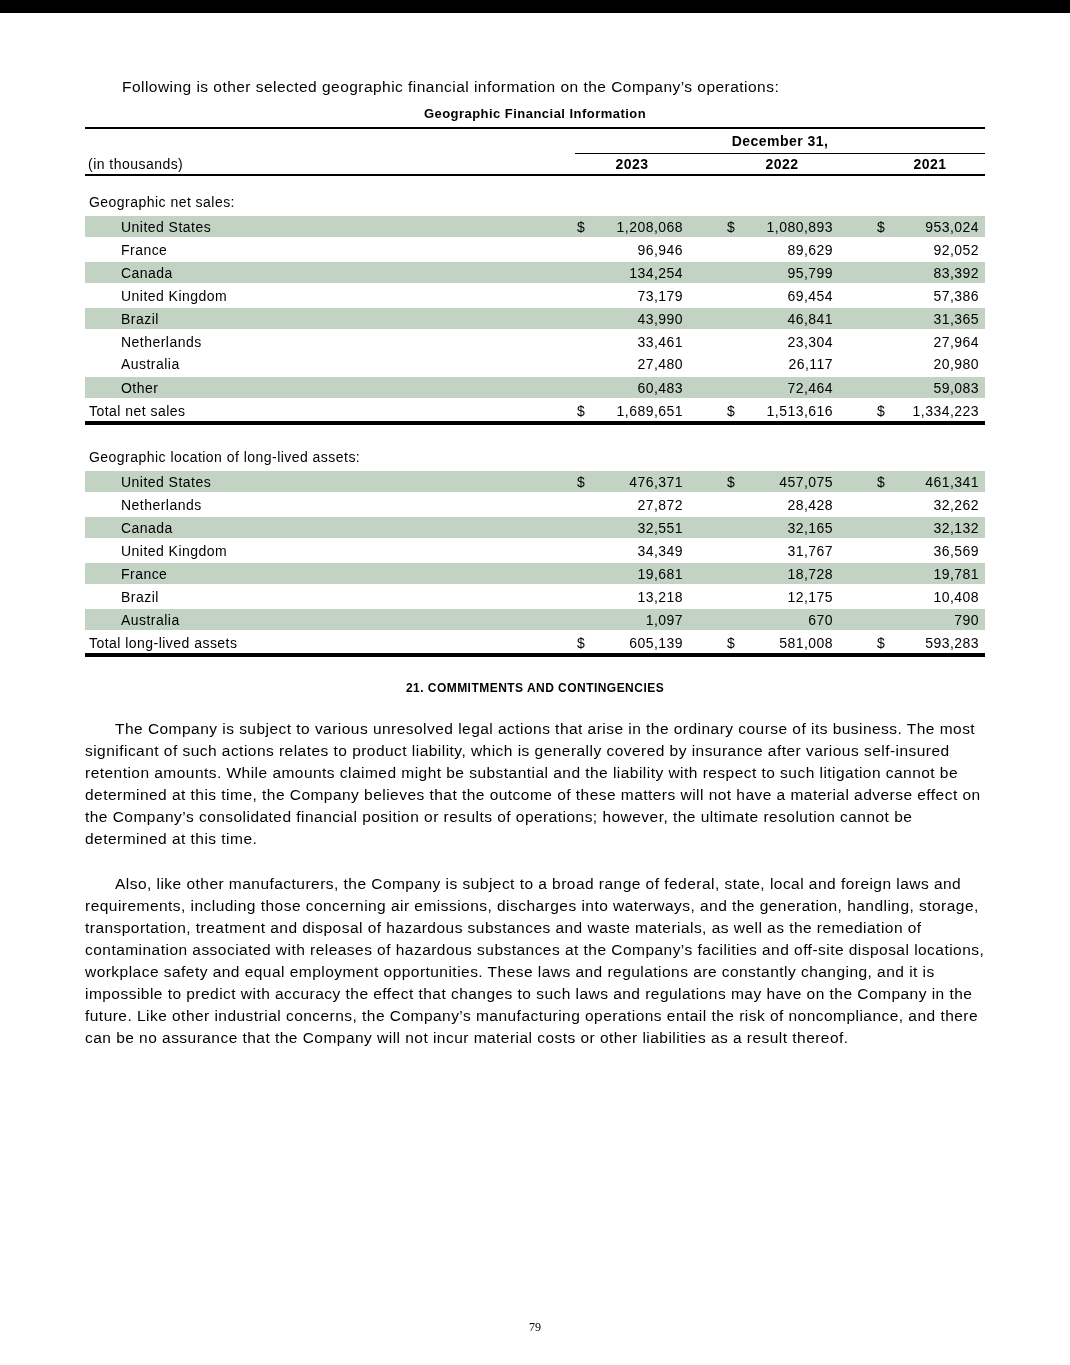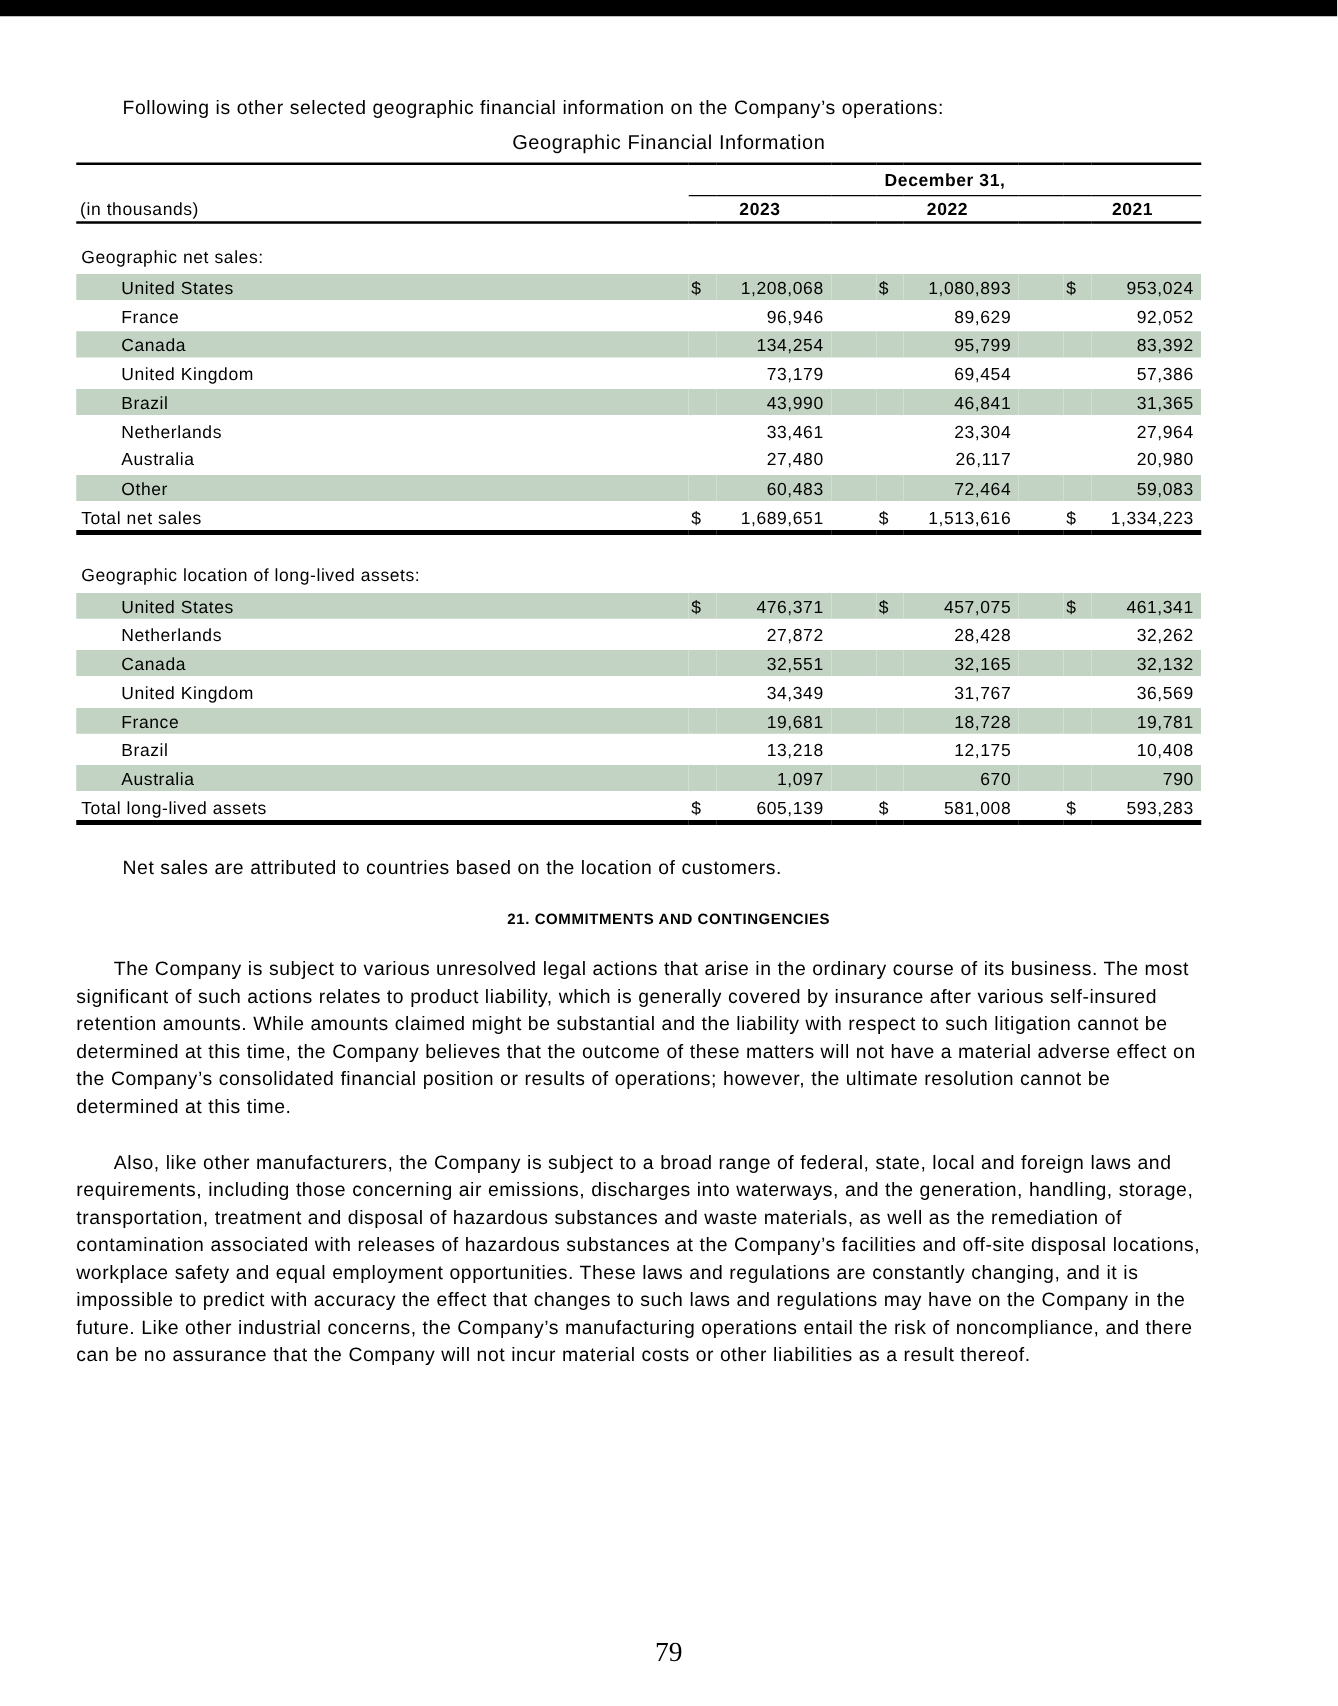--- a/index.html
+++ b/index.html
@@ -15,27 +15,27 @@
     letter-spacing: 0.03em;
     overflow: hidden;
   }
   .top-bar {
     position: absolute;
     top: 0; left: 0;
     width: 100%;
     height: 13px;
     background: #000000;
   }
-  .content { padding: 0 61px; }
+  .content { padding: 0 85px; }
   .intro { margin: 78px 0 0 37px; }
   .table-title {
     margin-top: 10px;
     text-align: center;
-    font-size: 16px;
-    font-weight: normal;
+    font-size: 13px;
+    font-weight: bold;
   }
   table.fin {
     width: 900px;
     margin-top: 6px;
     border-collapse: collapse;
     border-top: 2.5px solid #000;
     table-layout: fixed;
     font-size: 14px;
   }
   table.fin td { overflow: hidden; white-space: nowrap; }
@@ -86,21 +86,21 @@
     text-align: left;
     width: 905px;
   }
   .page-number {
     position: absolute;
     bottom: 30px;
     left: 0;
     width: 100%;
     text-align: center;
     font-family: "Liberation Serif", serif;
-    font-size: 22px;
+    font-size: 12px;
     letter-spacing: 0;
   }
 </style>
 </head>
 <body>
 
 <div class="page">
   <div class="top-bar"></div>
 
   <div class="content">
@@ -330,21 +330,20 @@
             <td class="gap"></td>
             <td class="dol">$</td>
             <td class="val">581,008</td>
             <td class="gap"></td>
             <td class="dol">$</td>
             <td class="val">593,283</td>
           </tr>
         </tbody>
     </table>
 
-    <p class="note">Net sales are attributed to countries based on the location of customers.</p>
 
     <h3 class="section-heading">21. COMMITMENTS AND CONTINGENCIES</h3>
 
     <p class="para">The Company is subject to various unresolved legal actions that arise in the ordinary course of its business. The most significant of such actions relates to product liability, which is generally covered by insurance after various self-insured retention amounts. While amounts claimed might be substantial and the liability with respect to such litigation cannot be determined at this time, the Company believes that the outcome of these matters will not have a material adverse effect on the Company’s consolidated financial position or results of operations; however, the ultimate resolution cannot be determined at this time.</p>
     <p class="para">Also, like other manufacturers, the Company is subject to a broad range of federal, state, local and foreign laws and requirements, including those concerning air emissions, discharges into waterways, and the generation, handling, storage, transportation, treatment and disposal of hazardous substances and waste materials, as well as the remediation of contamination associated with releases of hazardous substances at the Company’s facilities and off-site disposal locations, workplace safety and equal employment opportunities. These laws and regulations are constantly changing, and it is impossible to predict with accuracy the effect that changes to such laws and regulations may have on the Company in the future. Like other industrial concerns, the Company’s manufacturing operations entail the risk of noncompliance, and there can be no assurance that the Company will not incur material costs or other liabilities as a result thereof.</p>
   </div>
 
   <div class="page-number">79</div>
 </div>
 

